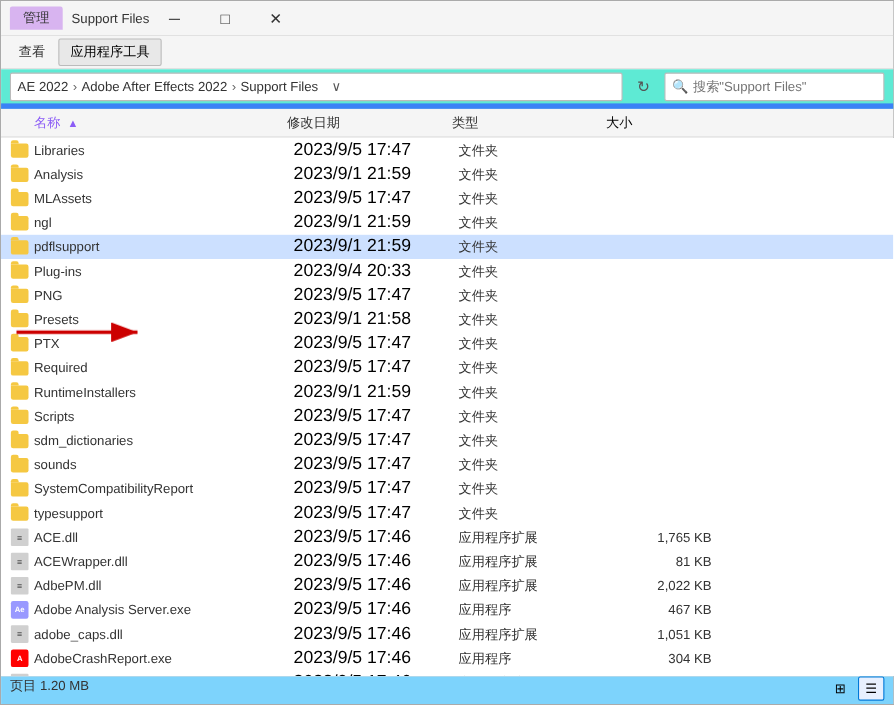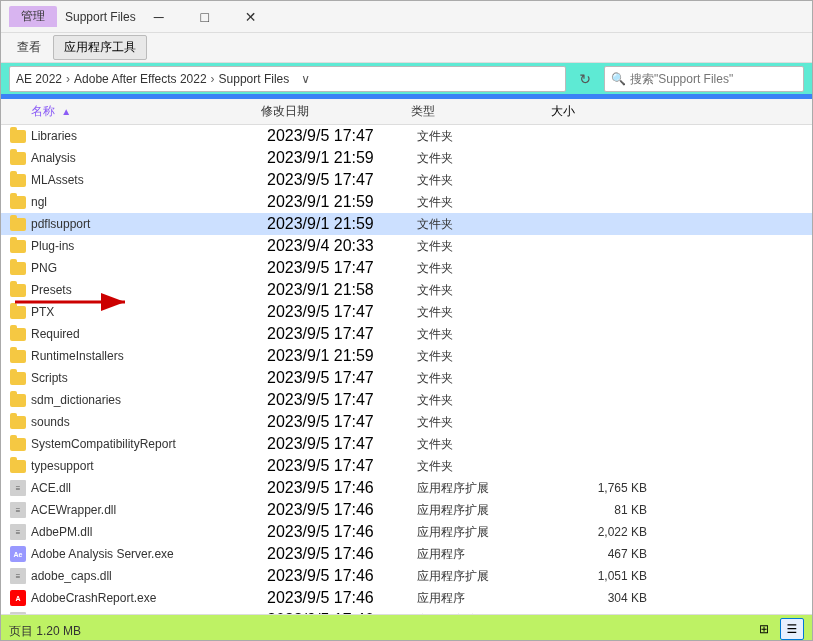--- a/index.html
+++ b/index.html
@@ -249,24 +249,24 @@
       font-size: 7px;
       color: #fff;
       font-weight: bold;
       display: flex;
       align-items: center;
       justify-content: center;
     }
     
     .statusbar {
       display: flex;
-      align-items: flex-end;
+      align-items: flex-start;
       justify-content: space-between;
       height: 26px;
-      background: #bef264;
+      background: #7dd3fc;
       border-top: 1px solid #ddd;
       padding: 0 8px;
       flex-shrink: 0;
     }
     .statusbar-text { font-size: 12px; color: #333; }
     .statusbar-right {
       display: flex;
       align-items: center;
       gap: 4px;
     }

